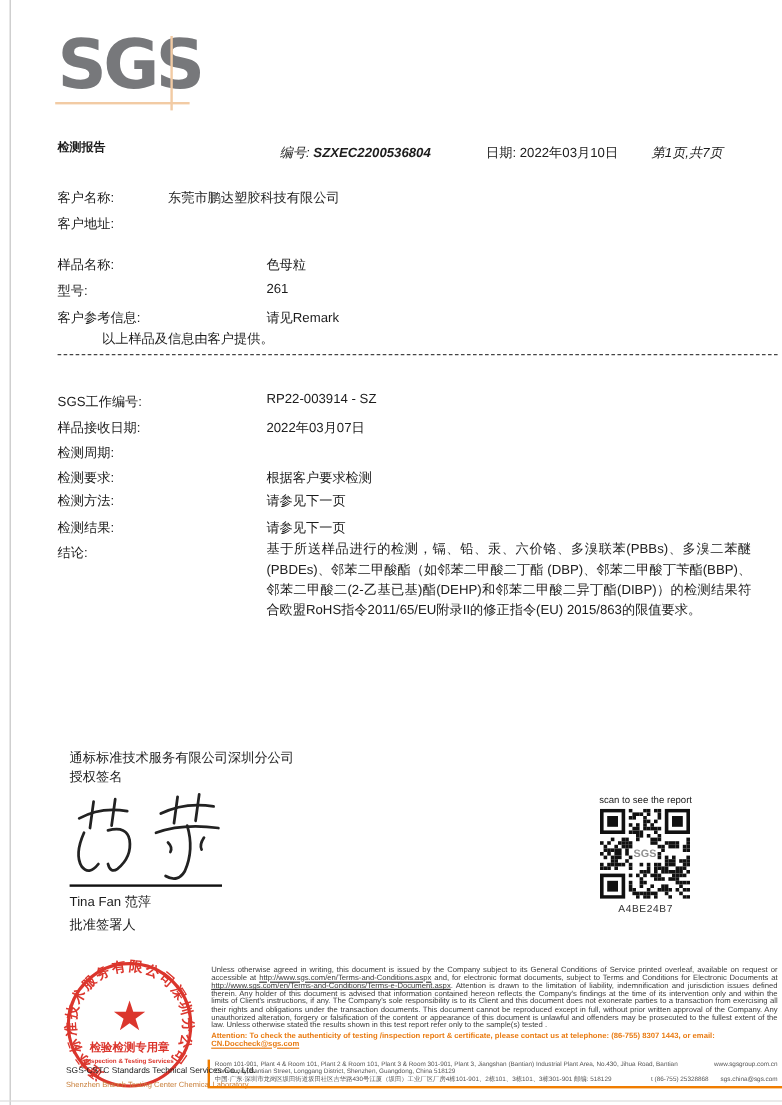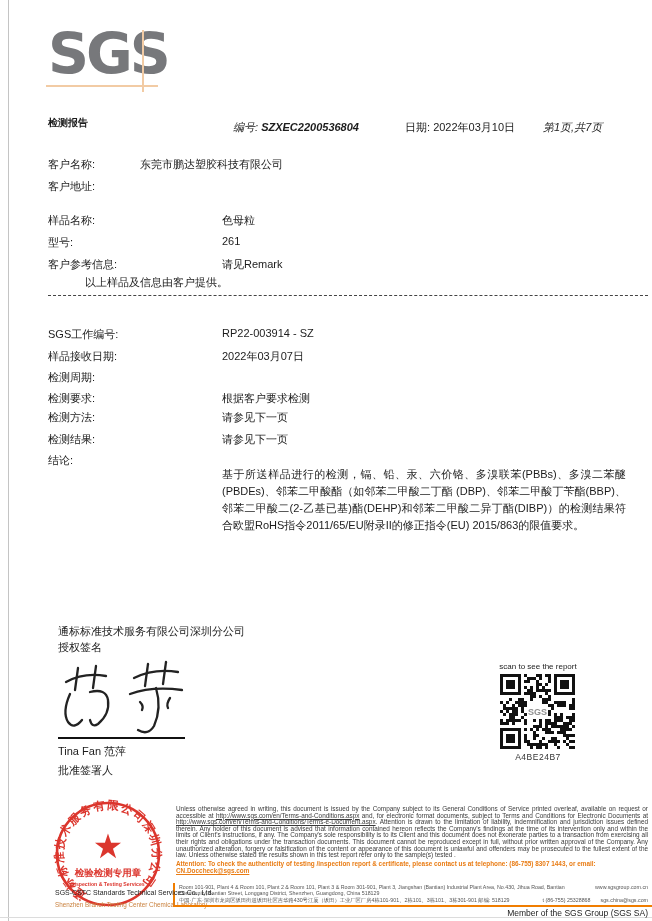--- a/index.html
+++ b/index.html
@@ -5,21 +5,21 @@
   * { margin:0; padding:0; box-sizing:border-box; }
   html,body { background:#fff; }
   body { font-family:"Liberation Sans", sans-serif; color:#1c1c1c; }
   .page { position:relative; width:652px; height:921px; background:#fff; overflow:hidden; }
   .abs { position:absolute; }
   .lbl { font-size:11px; color:#1c1c1c; white-space:nowrap; }
   .val { font-size:11px; color:#1c1c1c; white-space:nowrap; }
   .logo-text { font-size:57px; font-weight:bold; color:#77787b; letter-spacing:-3px; line-height:1; font-family:"DejaVu Sans", sans-serif; }
   .title { font-size:10px; font-weight:bold; }
   .dashed { border-top:1px dashed #444; }
-  .concl { font-size:11px; line-height:17px; color:#1c1c1c; text-align:justify;margin-top:16px; }
+  .concl { font-size:11px; line-height:17px; color:#1c1c1c; text-align:justify; }
   .legal { font-size:6.4px; line-height:6.6px; color:#3a3a3a; text-align:justify; }
   .attention { font-size:6.4px; line-height:6.8px; color:#e97c14; font-weight:bold; margin-top:2px; }
   .addr { font-size:5.3px; color:#555; line-height:6.4px; display:flex; align-items:baseline; }
   .addr .grow { flex:1; }
   .u { text-decoration:underline; }
   .qr-caption { font-size:8px; color:#222; text-align:center; white-space:nowrap; }
   .qr-code-label { font-size:8.5px; color:#333; text-align:center; letter-spacing:0.5px; }
   .member { font-size:8.5px; color:#222; }
   .co1 { font-size:7px; color:#222; white-space:nowrap; }
   .co2 { font-size:6.3px; color:#c9803d; white-space:nowrap; }
@@ -346,15 +346,14 @@
       <span class="grow">中国·广东·深圳市龙岗区坂田街道坂田社区吉华路430号江厦（坂田）工业厂区厂房4栋101-901、2栋101、3栋101、3栋301-901 邮编: 518129</span>
       <span style="margin-left:10px;white-space:nowrap;">t (86-755) 25328868</span>
       <span style="margin-left:10px;white-space:nowrap;">sgs.china@sgs.com</span>
     </div>
   </div>
 
   <div class="abs co1" style="left:55px;top:889px;">SGS-CSTC Standards Technical Services Co., Ltd.</div>
   <div class="abs co2" style="left:55px;top:901px;">Shenzhen Branch Testing Center Chemical Laboratory</div>
 
   <div class="abs" style="left:173px;top:905px;width:479px;height:2px;background:#f07d00;"></div>
-  <div class="abs member" style="left:0;top:908px;width:648px;text-align:right;">Member of the SGS Group (SGS SA)</div>
 
 </div>
 
 </body></html>

